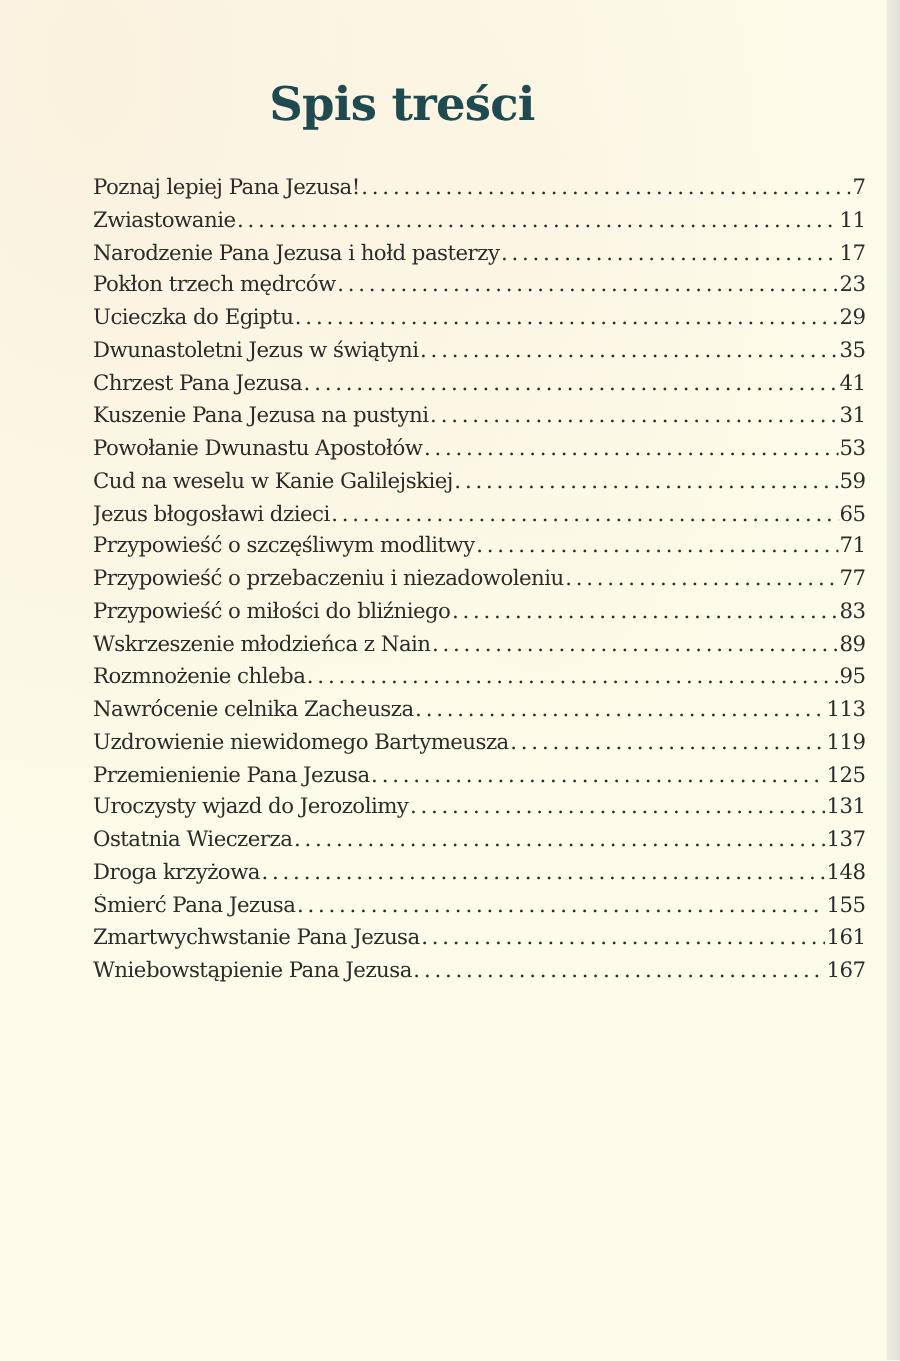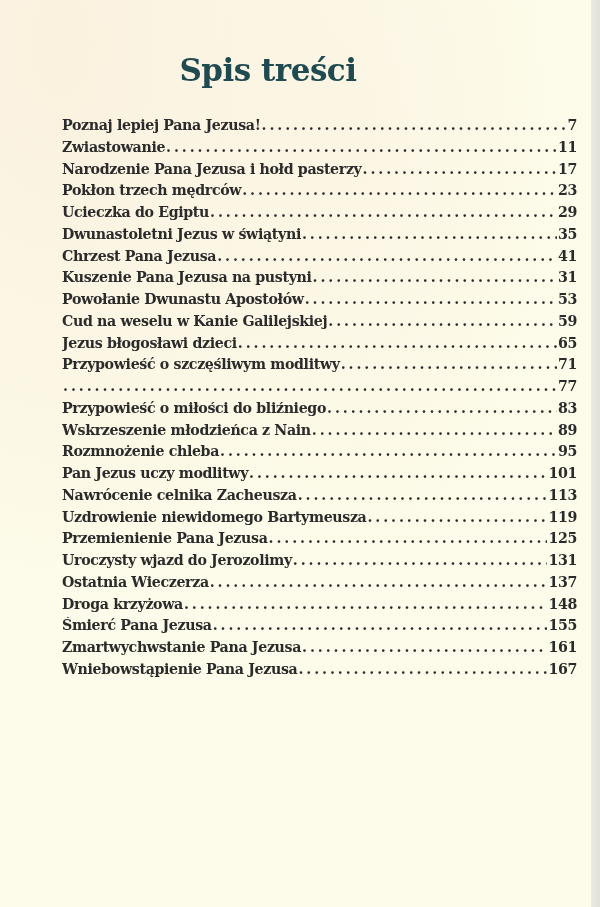--- a/index.html
+++ b/index.html
@@ -56,21 +56,20 @@
       display: flex;
       align-items: baseline;
       height: 21.75px;
       font-family: "DejaVu Serif", serif;
       font-size: 14.2px;
       color: #2b2b2b;
       white-space: nowrap;
       overflow: hidden;
       cursor: pointer;
       letter-spacing: -0.35px;
-      font-weight: bold;
     }
     .toc-label {
       flex: 0 0 auto;
     }
     .toc-leader {
       flex: 1 1 auto;
       overflow: hidden;
       white-space: nowrap;
       color: #2b2b2b;
       margin: 0 1px;
@@ -150,44 +149,40 @@
     <span class="toc-label">Jezus błogosławi dzieci</span>
     <span class="toc-leader"></span>
     <span class="toc-page">65</span>
   </li>
     <li class="toc-row">
     <span class="toc-label">Przypowieść o szczęśliwym modlitwy</span>
     <span class="toc-leader"></span>
     <span class="toc-page">71</span>
   </li>
     <li class="toc-row">
+    <span class="toc-label">Przypowieść o przebaczeniu i niezadowoleniu</span>
     <span class="toc-leader"></span>
     <span class="toc-page">77</span>
   </li>
     <li class="toc-row">
     <span class="toc-label">Przypowieść o miłości do bliźniego</span>
     <span class="toc-leader"></span>
     <span class="toc-page">83</span>
   </li>
     <li class="toc-row">
     <span class="toc-label">Wskrzeszenie młodzieńca z Nain</span>
     <span class="toc-leader"></span>
     <span class="toc-page">89</span>
   </li>
     <li class="toc-row">
     <span class="toc-label">Rozmnożenie chleba</span>
     <span class="toc-leader"></span>
     <span class="toc-page">95</span>
   </li>
     <li class="toc-row">
-    <span class="toc-label">Pan Jezus uczy modlitwy</span>
-    <span class="toc-leader"></span>
-    <span class="toc-page">101</span>
-  </li>
-    <li class="toc-row">
     <span class="toc-label">Nawrócenie celnika Zacheusza</span>
     <span class="toc-leader"></span>
     <span class="toc-page">113</span>
   </li>
     <li class="toc-row">
     <span class="toc-label">Uzdrowienie niewidomego Bartymeusza</span>
     <span class="toc-leader"></span>
     <span class="toc-page">119</span>
   </li>
     <li class="toc-row">

